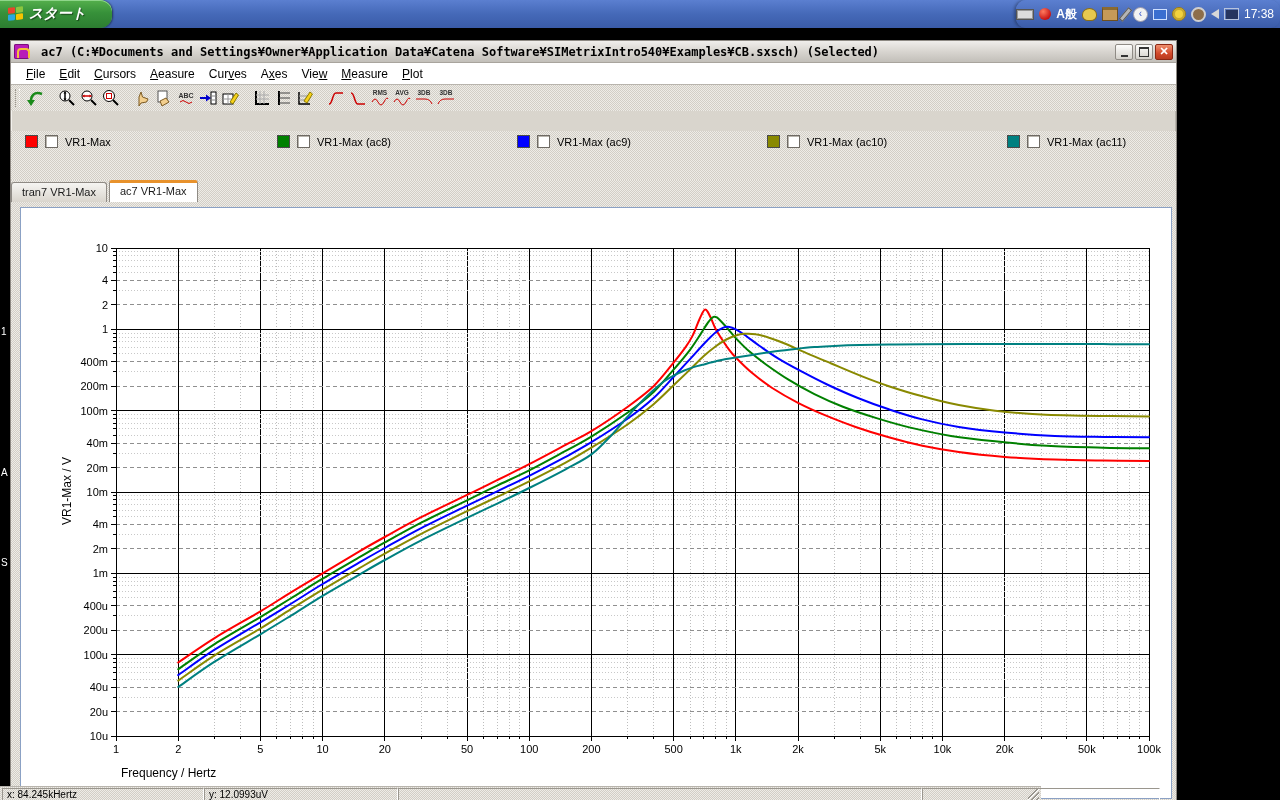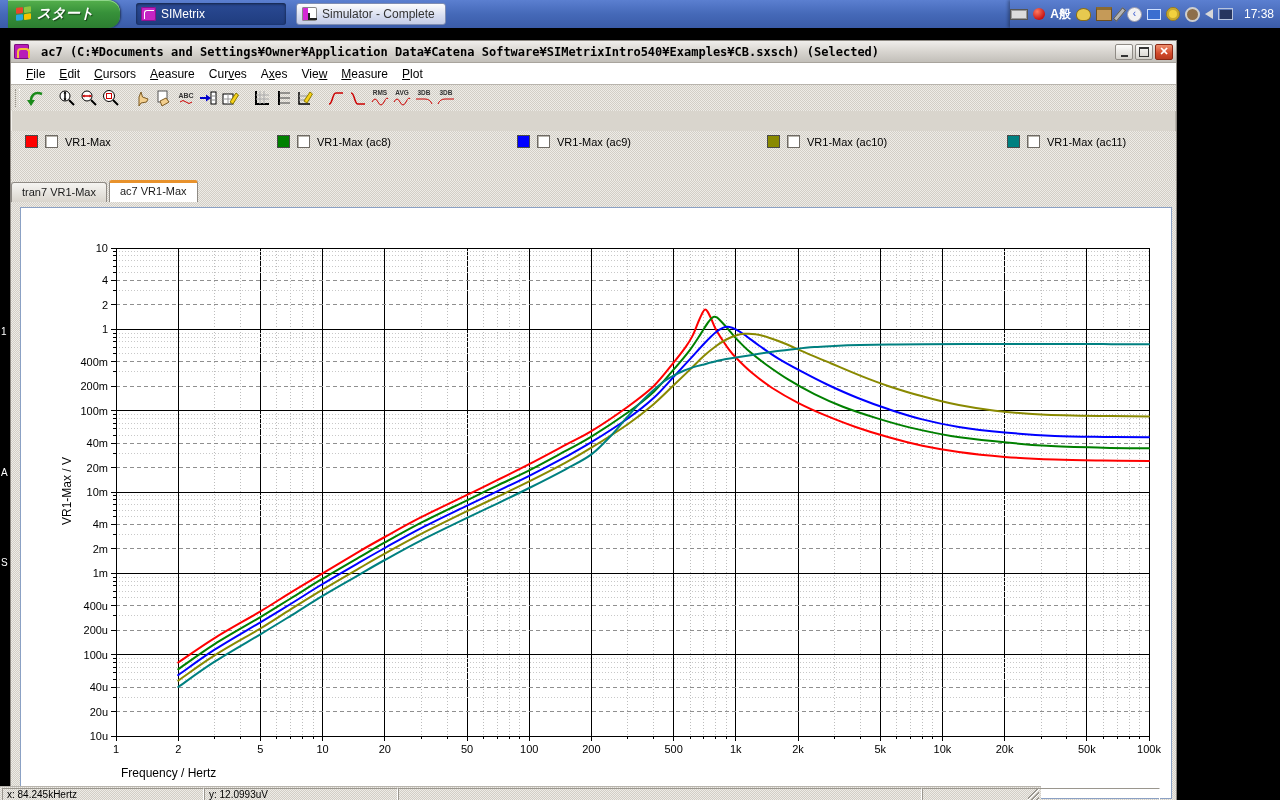--- a/index.html
+++ b/index.html
@@ -14,40 +14,39 @@
     background:linear-gradient(180deg,#5b7fd0 0%,#4569b8 50%,#3a5ba8 100%);
     display:flex;align-items:center;z-index:50;
   }
   .startbtn{
     height:28px;width:112px;border-radius:0 12px 12px 0;
     background:linear-gradient(180deg,#55b04c 0%,#37913a 45%,#2c7d30 100%);
     box-shadow:inset 0 1px 0 #8fd68a, 1px 0 2px rgba(0,0,0,.5);
     display:flex;align-items:center;gap:5px;padding-left:8px;box-sizing:border-box;
     color:#fff;font-weight:bold;font-style:italic;font-size:14px;cursor:pointer;
     text-shadow:1px 1px 1px rgba(0,0,0,.5);
-    margin-left:8px;
   }
   .winflag{width:16px;height:14px;display:grid;grid-template-columns:7px 7px;grid-template-rows:6px 6px;gap:1px;transform:skewY(-6deg);}
   .winflag i{border-radius:1px;}
   .tbtnarea{display:flex;gap:10px;margin-left:16px;}
   .taskbtn{
     width:150px;height:22px;border-radius:3px;display:flex;align-items:center;gap:5px;
     padding-left:5px;box-sizing:border-box;font-size:12px;cursor:pointer;
   }
   .taskbtn.active{background:linear-gradient(180deg,#2a4a94,#1f3c7e);box-shadow:inset 0 1px 3px rgba(0,0,0,.6);color:#fff;}
   .taskbtn.inactive{background:linear-gradient(180deg,#fdfdfd,#d7ddf0 60%,#c4cce6);border:1px solid #7f8db2;color:#333;}
   .appicon{width:15px;height:14px;border-radius:2px;flex:none;}
   .icon-simetrix{background:#c425c4;box-shadow:inset 0 0 0 1px #8d118d;position:relative;}
   .icon-simetrix:after{content:"";position:absolute;left:3px;top:3px;width:9px;height:8px;border:1.5px solid #fff;border-bottom:none;border-right:none;border-radius:3px 0 0 0;}
   .icon-simulator{background:linear-gradient(90deg,#d428d4 40%,#fff 40%);box-shadow:inset 0 0 0 1px #888;position:relative;}
   .icon-simulator:after{content:"";position:absolute;left:6px;top:6px;width:7px;height:5px;border-bottom:2px solid #222;border-left:2px solid #222;}
   .tray{position:absolute;right:0;top:0;height:28px;display:flex;align-items:center;gap:5px;padding-right:6px;
-    background:linear-gradient(180deg,#5b7fd0,#3a5ba8);box-shadow:-2px 0 3px rgba(0,0,0,.3);}
+    background:linear-gradient(180deg,#5b7fd0,#3a5ba8);box-shadow:-2px 0 3px rgba(0,0,0,.3);border-radius:10px;}
   .tico{flex:none;display:inline-block;cursor:pointer;}
-  .clock{color:#fff;font-size:12px;margin-left:6px;}
+  .clock{color:#fff;font-size:12px;}
   .ime-label{color:#fff;font-size:12px;font-weight:bold;}
   
   .dfrag{position:absolute;left:1px;color:#fff;font-size:10px;z-index:1;}
   
   .window{
     position:absolute;left:10px;top:40px;width:1167px;height:760px;box-sizing:border-box;
     border:1px solid #8d8983;background:#d9d5cd;z-index:10;
     box-shadow:inset 1px 1px 0 #f3f1ed, inset -1px -1px 0 #b9b5ad;
   }
   .dither{background:#e0ddd6;background-image:conic-gradient(#eeece7 25%,#d2cec6 0 50%,#eeece7 0 75%,#d2cec6 0);background-size:2px 2px;}
@@ -104,30 +103,20 @@
 
 <div class="taskbar">
   <div class="startbtn">
     <span class="winflag">
       <i style="background:#e8452c"></i>
         <i style="background:#8cc63f"></i>
         <i style="background:#28a8e0"></i>
         <i style="background:#f5c400"></i>
     </span>
     <span>スタート</span>
-  </div>
-  <div class="tbtnarea">
-    <div class="taskbtn active">
-      <span class="appicon icon-simetrix"></span>
-      <span>SIMetrix</span>
-    </div>
-    <div class="taskbtn inactive">
-      <span class="appicon icon-simulator"></span>
-      <span>Simulator - Complete</span>
-    </div>
   </div>
   <div class="tray">
     <span class="tico" style="width:16px;height:9px;background:#dcdcdc;border:1px solid #555;box-shadow:inset 0 0 0 1px #999;"></span>
     <span class="tico" style="width:12px;height:12px;border-radius:50%;background:radial-gradient(circle at 35% 30%,#ff7a5e,#c81414 70%);"></span>
     <span class="ime-label tico">A般</span>
     <span class="tico" style="width:13px;height:11px;border-radius:50% 50% 40% 40%;background:#e7c94f;border:1px solid #8a6d16;"></span>
     <span class="tico" style="width:14px;height:10px;background:#c59a58;border:1px solid #6e4f1e;border-top:3px solid #8a6a32;"></span>
     <span class="tico" style="width:3px;height:13px;background:#b5b5b5;border:1px solid #555;transform:rotate(40deg);"></span>
     <span class="tico" style="width:13px;height:13px;border-radius:50%;background:#f2f2f2;border:1px solid #99a;color:#35c;font-size:10px;line-height:12px;text-align:center;">‹</span>
     <span class="tico" style="width:12px;height:9px;background:#3a6ed0;border:1px solid #cfe0ff;"></span>

